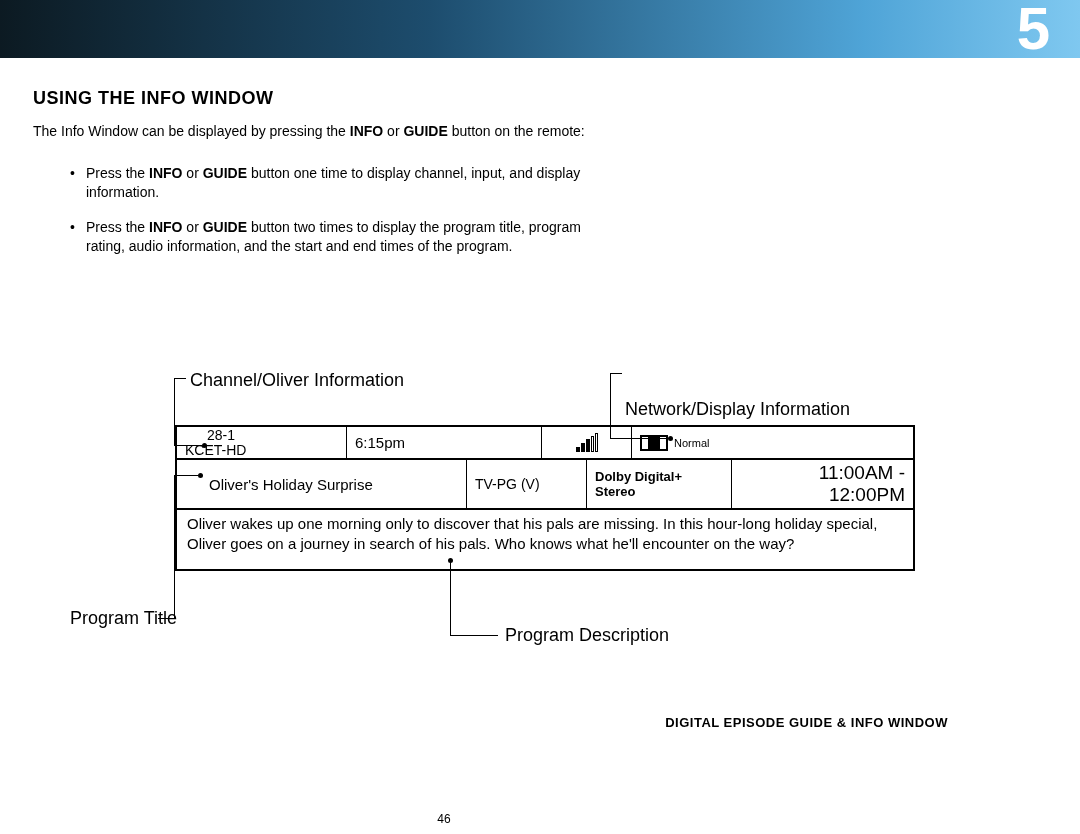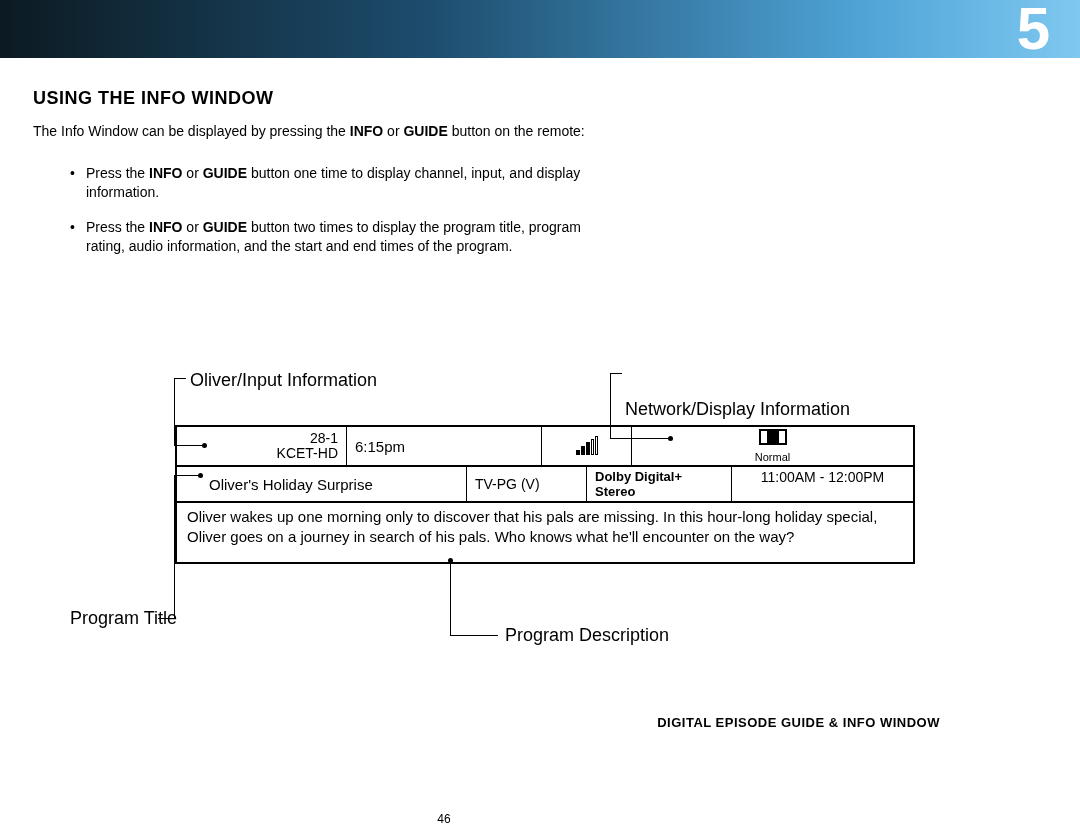--- a/index.html
+++ b/index.html
@@ -78,32 +78,32 @@
     top: 55px;
     width: 740px;
     border: 2px solid #000;
     font-size: 15px;
   }
   .row1, .row2 {
     display: flex;
     border-bottom: 2px solid #000;
   }
   .cell { border-right: 1px solid #000; padding: 2px 8px; display: flex; align-items: center; }
-  .cell:last-child { border-right: none; flex-direction: column; }
-
-  .row1 .c1 { width: 170px; flex-direction: column; align-items: flex-end; justify-content: center; padding: 1px 8px; line-height: 1.05; font-size: 14px; border-right: 1px solid #000; }
+  .cell:last-child { border-right: none; }
+
+  .row1 .c1 { width: 170px; flex-direction: column; align-items: flex-start; justify-content: center; padding: 1px 8px; line-height: 1.05; font-size: 14px; border-right: 1px solid #000; }
   .row1 .c2 { width: 120px; justify-content: center; }
   .row1 .c3 { width: 195px; }
   .row1 .c4 { width: 90px; justify-content: center; }
   .row1 .c5 { flex: 1; justify-content: flex-start; gap: 6px; font-size: 11px; }
 
   .row2 .c1 { width: 290px; }
   .row2 .c2 { width: 120px; font-size: 14px; }
   .row2 .c3 { width: 145px; font-size: 13px; justify-content: center; font-weight: bold; }
-  .row2 .c4 { flex: 1; font-size: 14px; }
+  .row2 .c4 { flex: 1; font-size: 19px; text-align: right; }
 
   .row3 { padding: 4px 10px 16px 10px; font-size: 15px; line-height: 1.3; }
 
   
   .sig { display: flex; align-items: flex-end; gap: 1px; height: 18px; }
   .sig span { display: block; width: 4px; background: #000; }
   .sig span.empty { background: #fff; border: 1px solid #000; width: 3px; }
 
   
   .aspect-icon {
@@ -124,21 +124,21 @@
     width: 5px; height: 5px;
     background: #000;
     border-radius: 50%;
     position: absolute;
   }
   .lead-line-h { position: absolute; height: 1px; background: #000; }
   .lead-line-v { position: absolute; width: 1px; background: #000; }
 
   .footer-title {
     position: absolute;
-    right: 140px;
+    right: 132px;
     top: 715px;
     font-size: 13px;
     font-weight: 700;
     letter-spacing: 0.5px;
   }
   .footer-num {
     position: absolute;
     left: 0; width: 888px;
     top: 812px;
     text-align: center;
@@ -162,21 +162,21 @@
   <li>
     <span>Press the </span><strong>INFO</strong><span> or </span><strong>GUIDE</strong><span> button one time to display channel, input, and display information.</span>
   </li>
   <li>
     <span>Press the </span><strong>INFO</strong><span> or </span><strong>GUIDE</strong><span> button two times to display the program title, program rating, audio information, and the start and end times of the program.</span>
   </li>
 </ul>
 
 <div class="diagram">
 
-  <div class="annot" style="left:120px; top:0px;">Oliver/Input Information</div>
+  <div class="annot" style="left:120px; top:0px;">Channel/Oliver Information</div>
   <div class="annot" style="left:555px; top:-5px;margin-top:34px;">Network/Display Information</div>
   <div class="annot" style="left:0px; top:238px;">Program Title</div>
   <div class="annot" style="left:435px; top:255px;text-align:center;">Program Description</div>
 
   <div class="lead-line-v" style="left:104px; top:8px; height:67px;"></div>
   <div class="lead-line-h" style="left:104px; top:8px; width:12px;"></div>
   <div class="lead-line-h" style="left:104px; top:75px; width:28px;"></div>
   <div class="lead-dot" style="left:132px; top:73px;"></div>
 
   <div class="lead-line-v" style="left:540px; top:3px; height:65px;"></div>

